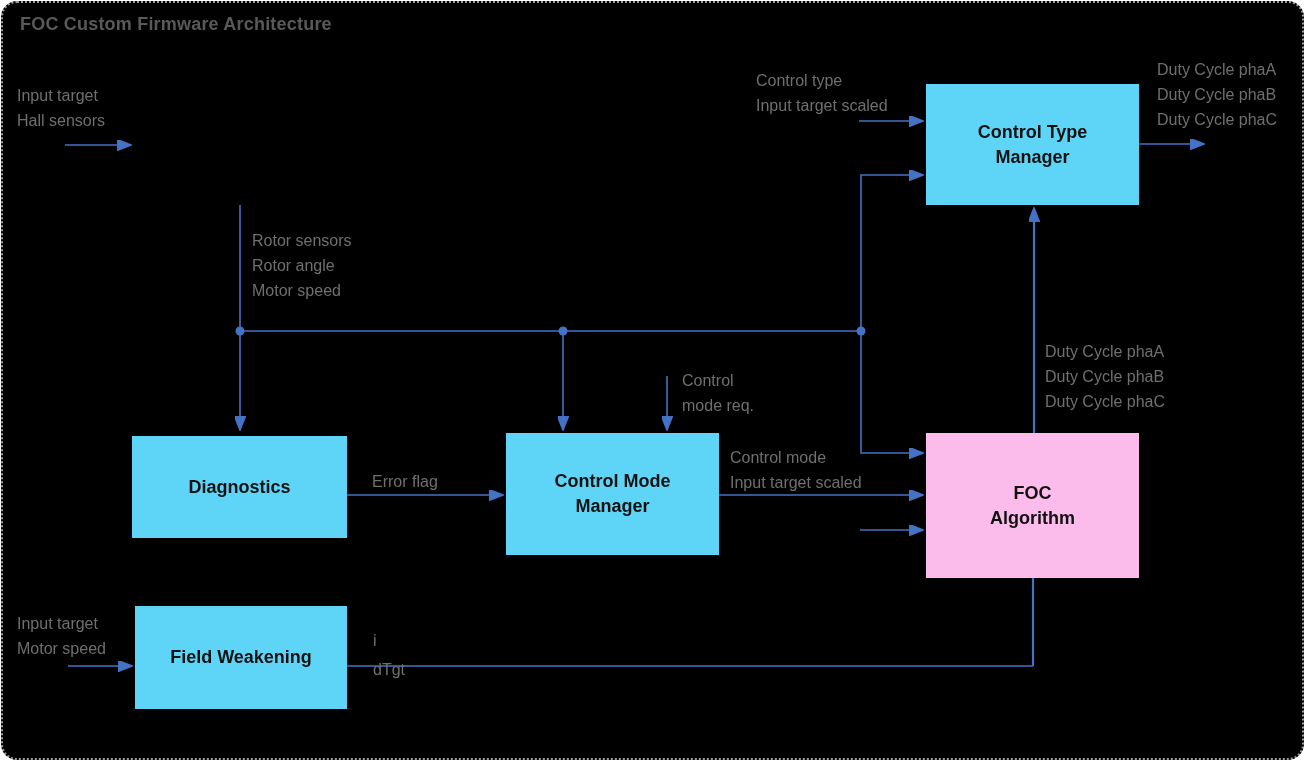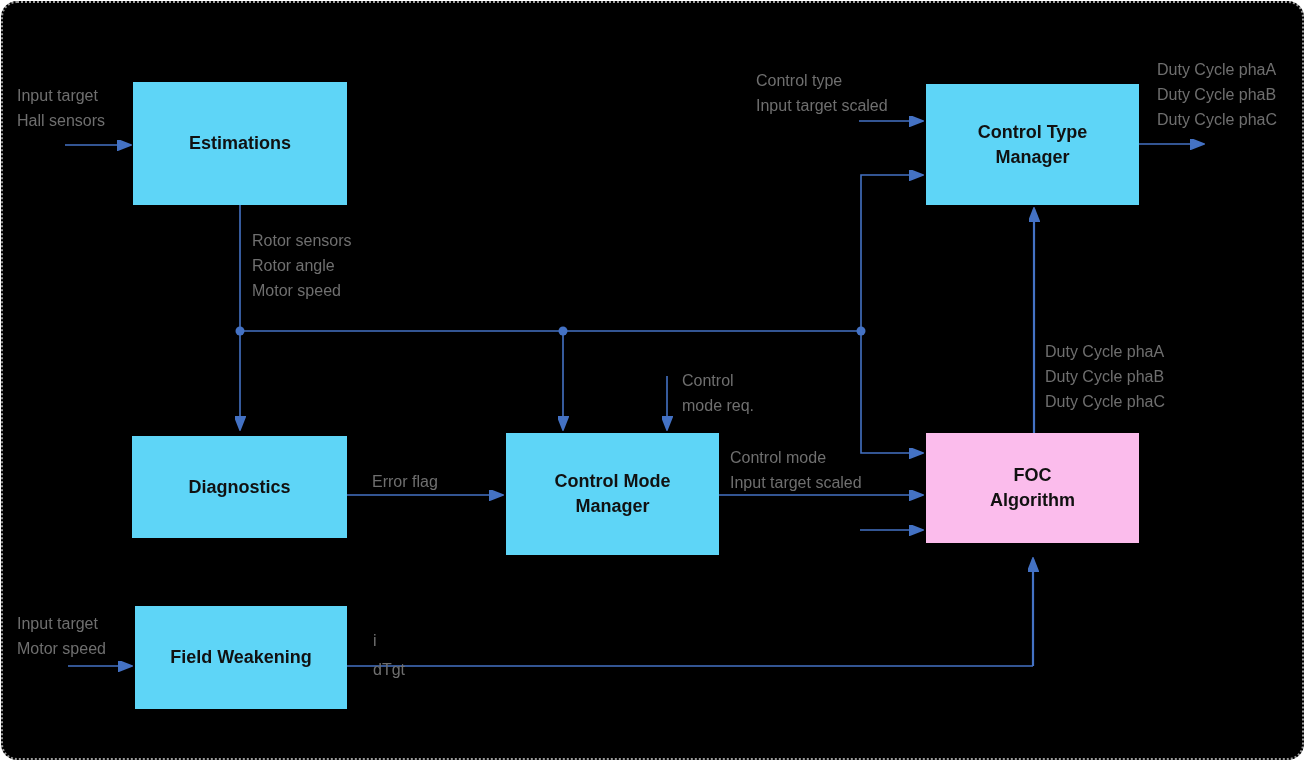--- a/index.html
+++ b/index.html
@@ -43,20 +43,21 @@
   }
   .elabel span{display:block;}
   .elabel sub{font-size:16px;}
 </style>
 </head>
 <body>
 
 <div class="canvas">
   <div class="slide"></div>
 
+  <div class="title">FOC Custom Firmware Architecture</div>
 
   <svg class="wires" width="1310" height="766">
     <defs>
       <marker id="arr" markerUnits="userSpaceOnUse" markerWidth="15" markerHeight="11" refX="13" refY="5.5" orient="auto">
         <path d="M0,0 L14,5.5 L0,11 Z" style="fill:var(--wire,#4472c4)"></path>
       </marker>
     </defs>
     <path d="M65,145 H130" marker-end="url(#arr)"></path>
     <path d="M240,205 V429" marker-end="url(#arr)"></path>
     <path d="M240,331 H861"></path>
@@ -71,39 +72,36 @@
     <path class="thick" d="M1034,433 V209" marker-end="url(#arr)"></path>
     <path d="M347,666 H1033"></path>
     <path class="thick" d="M1033,666 V559" marker-end="url(#arr)"></path>
     <path d="M1139,144 H1203" marker-end="url(#arr)"></path>
     <path d="M68,666 H131" marker-end="url(#arr)"></path>
     <circle cx="240" cy="331" r="4.5"></circle>
     <circle cx="563" cy="331" r="4.5"></circle>
     <circle cx="861" cy="331" r="4.5"></circle>
   </svg>
 
-  <div class="block cyan" style="left:133px;top:82px;width:214px;height:123px">
-    <span>Estimations</span>
-  </div>
 
   <div class="block cyan" style="left:926px;top:84px;width:213px;height:121px">
     <span>Control Type</span>
     <span>Manager</span>
   </div>
 
   <div class="block cyan" style="left:132px;top:436px;width:215px;height:102px">
     <span>Diagnostics</span>
   </div>
 
   <div class="block cyan" style="left:506px;top:433px;width:213px;height:122px">
     <span>Control Mode</span>
     <span>Manager</span>
   </div>
 
-  <div class="block pink" style="left:926px;top:433px;width:213px;height:110px">
+  <div class="block pink" style="left:926px;top:433px;width:213px;height:145px">
     <span>FOC</span>
     <span>Algorithm</span>
   </div>
 
   <div class="block cyan" style="left:135px;top:606px;width:212px;height:103px">
     <span>Field Weakening</span>
   </div>
 
   <div class="elabel" style="left:17px;top:83px">
     <span>Input target</span>

